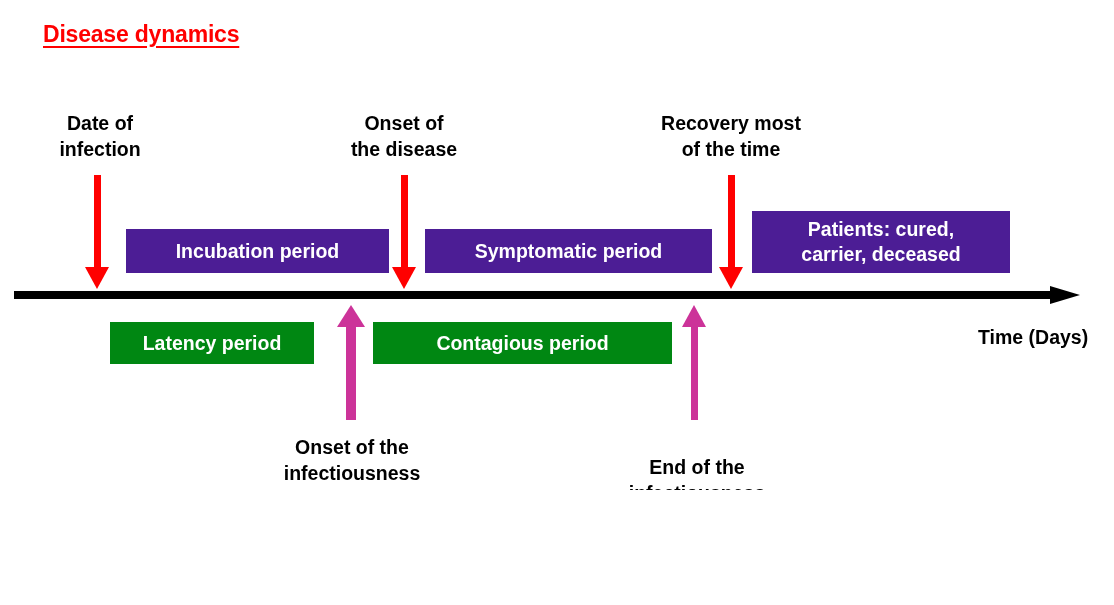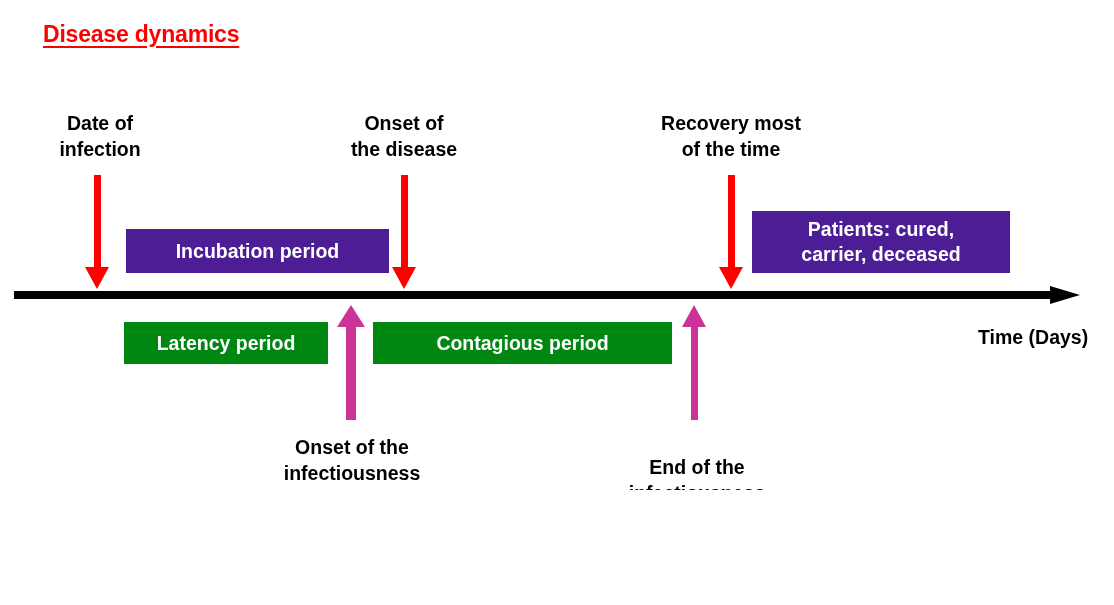--- a/index.html
+++ b/index.html
@@ -170,32 +170,33 @@
     <div class="head" style="top: 92px;"></div>
   </div>
 
   <div class="arrow-down" style="left: 719px; top: 175px; height: 115px;">
     <div class="shaft" style="height: 96px;"></div>
     <div class="head" style="top: 92px;"></div>
   </div>
 
   <div class="period-box box-blue" style="left: 126px; top: 229px; width: 263px; height: 44px;">Incubation period</div>
 
+  <div class="period-box box-blue" style="left: 425px; top: 229px; width: 287px; height: 44px;">Symptomatic period</div>
 
   <div class="period-box box-blue" style="left: 752px; top: 211px; width: 258px; height: 62px;">Patients: cured,
 carrier, deceased</div>
 
   <div id="timeline">
     <div id="timeline-shaft"></div>
     <div id="timeline-head"></div>
   </div>
 
   <div id="time-axis-label">Time (Days)</div>
 
-  <div class="period-box box-green" style="left: 124px; top: 322px; width: 204px; height: 42px;">Latency period</div>
+  <div class="period-box box-green" style="left: 110px; top: 322px; width: 204px; height: 42px;">Latency period</div>
 
   <div class="period-box box-green" style="left: 373px; top: 322px; width: 299px; height: 42px;">Contagious period</div>
 
   <div class="arrow-up" style="left: 337px; top: 305px; width: 28px; height: 115px;">
     <div class="head" style="border-left: 14px solid transparent; border-right: 14px solid transparent;"></div>
     <div class="shaft" style="left: 9px; top: 20px; width: 10px; height: 95px;"></div>
   </div>
 
   <div class="arrow-up" style="left: 682px; top: 305px; width: 24px; height: 115px;">
     <div class="head" style="border-left: 12px solid transparent; border-right: 12px solid transparent;"></div>

